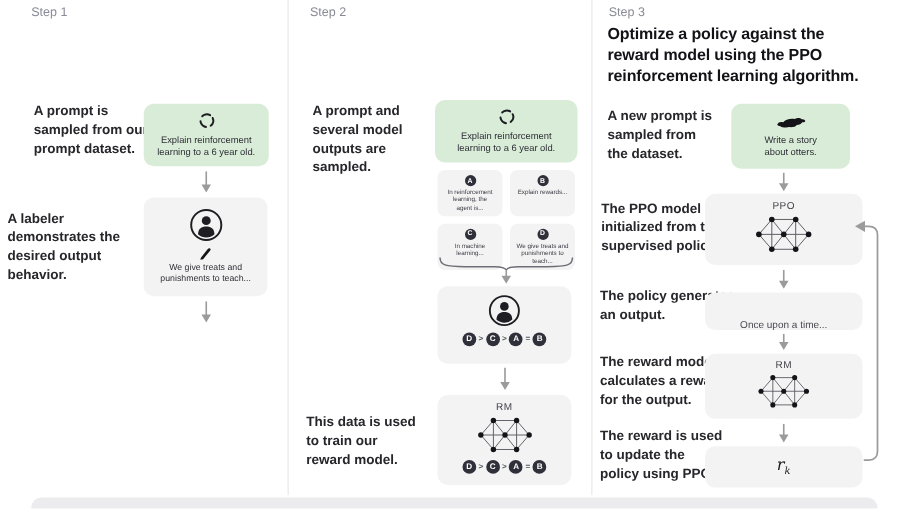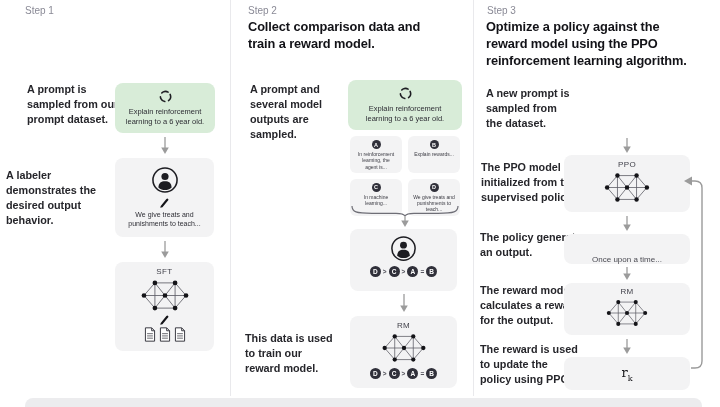--- a/index.html
+++ b/index.html
@@ -19,21 +19,21 @@
   .rcirc{width:11px;height:11px;border-radius:50%;background:#30303a;color:#fff;font-size:6.5px;
          font-weight:bold;display:flex;align-items:center;justify-content:center;}
   .rsep{font-size:6.5px;color:#55555e;font-weight:bold;}
   .grid2{display:grid;grid-template-columns:1fr 1fr;gap:6px;}
   .gitem{background:#f3f3f4;border-radius:6px;padding:4px 3px 3px;display:flex;flex-direction:column;
          align-items:center;gap:2px;min-height:26px;}
   .gletter{width:9px;height:9px;border-radius:50%;background:#30303a;color:#fff;font-size:5.5px;
            display:flex;align-items:center;justify-content:center;font-weight:bold;}
   .gtext{font-size:5px;line-height:1.25;text-align:center;white-space:pre-line;color:#3a3a42;}
   .outtext{font-size:8px;color:#4a4a52;}
-  .rk{font-family:"DejaVu Serif","Liberation Serif",serif;font-size:13px;color:#1b1b1f;}
+  .rk{font-family:"DejaVu Serif","Liberation Serif",serif;font-style:italic;font-size:13px;color:#1b1b1f;}
   .rk sub{font-size:8px;}
   .divider{position:absolute;top:0;width:1px;height:396px;background:#e9e9ec;}
   .bottombar{position:absolute;left:25px;top:398px;width:677px;height:9px;background:#ececee;
              border-radius:8px 8px 0 0;}
   svg{display:block;}
 </style>
 </head>
 <body>
 
 <div id="canvas">
@@ -129,44 +129,22 @@
       </svg>
     <div class="cap" style="font-size:7px;margin-top:2px">We give treats and
 punishments to teach...</div>
   </div>
 
   <svg class="abs" style="left:160px;top:241px" width="10" height="17">
     <line x1="5" y1="0" x2="5" y2="11" stroke="#9b9b9b" stroke-width="1.3"></line>
     <polygon points="1.2,10.5 8.8,10.5 5,17" fill="#9b9b9b"></polygon>
   </svg>
 
-  <div class="abs graybox" style="left:115px;top:262px;width:99px;height:89px">
-    <div class="mlabel" style="margin-top:5px">SFT</div>
-    <svg width="54" height="37" style="margin-top:1px">
-        <use href="#i-net"></use>
-      </svg>
-    <svg width="11" height="11">
-        <use href="#i-pen"></use>
-      </svg>
-    <div style="display:flex;gap:3px;margin-top:2px">
-      <svg width="12" height="15">
-          <use href="#i-doc"></use>
-        </svg>
-      <svg width="12" height="15">
-          <use href="#i-doc"></use>
-        </svg>
-      <svg width="12" height="15">
-          <use href="#i-doc"></use>
-        </svg>
-    </div>
-  </div>
 
   <div class="abs step-label" style="left:248px;top:5px">Step 2</div>
-  <div class="abs heading" style="left:248px;top:19px;width:218px">Collect comparison data and
-train a reward model.</div>
 
   <div class="abs side" style="left:250px;top:82px;width:95px">A prompt and
 several model
 outputs are
 sampled.</div>
   <div class="abs side" style="left:245px;top:331px;width:100px">This data is used
 to train our
 reward model.</div>
 
   <div class="abs gbox" style="left:348px;top:80px;width:114px;height:50px">
@@ -258,20 +236,27 @@
 supervised policy.</div>
   <div class="abs side" style="left:480px;top:230px;width:112px">The policy generates
 an output.</div>
   <div class="abs side" style="left:480px;top:283px;width:106px">The reward model
 calculates a reward
 for the output.</div>
   <div class="abs side" style="left:480px;top:342px;width:106px">The reward is used
 to update the
 policy using PPO.</div>
 
+  <div class="abs gbox" style="left:585px;top:83px;width:95px;height:52px">
+    <svg width="24" height="12">
+        <use href="#i-otter"></use>
+      </svg>
+    <div class="cap">Write a story
+about otters.</div>
+  </div>
 
   <svg class="abs" style="left:622px;top:138px" width="10" height="15">
     <line x1="5" y1="0" x2="5" y2="9" stroke="#9b9b9b" stroke-width="1.3"></line>
     <polygon points="1.2,8.5 8.8,8.5 5,15" fill="#9b9b9b"></polygon>
   </svg>
 
   <div class="abs graybox" style="left:564px;top:155px;width:126px;height:57px">
     <div class="mlabel" style="margin-top:5px">PPO</div>
     <svg width="52" height="35" style="margin-top:1px">
         <use href="#i-net"></use>

